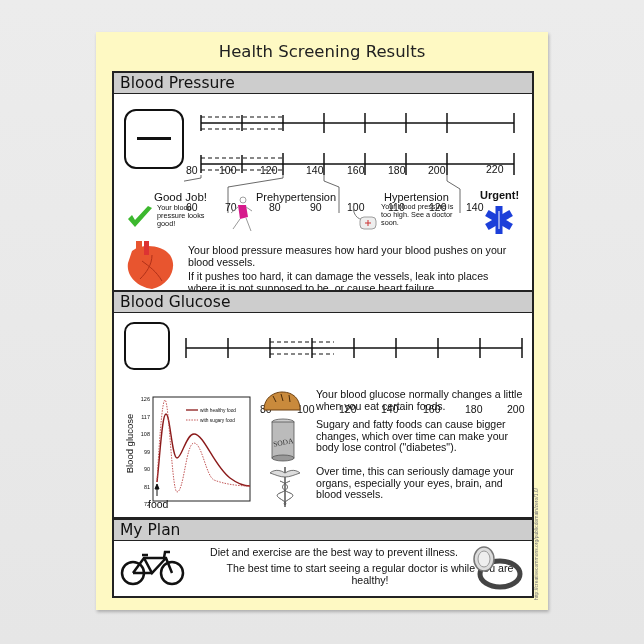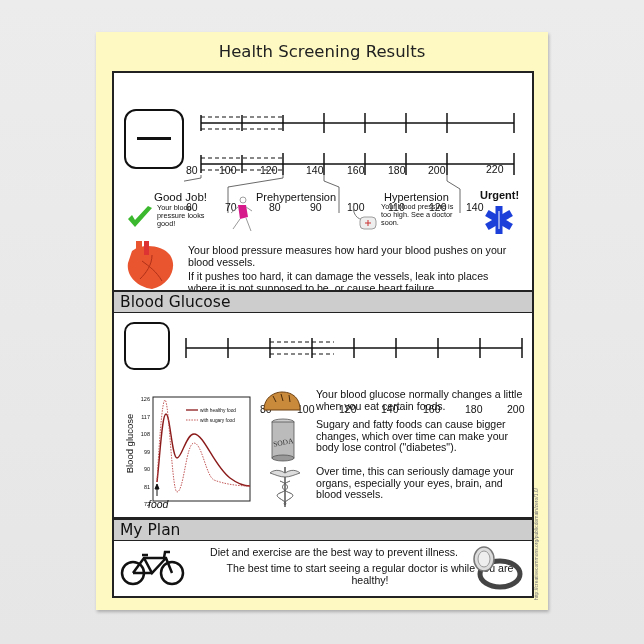--- a/index.html
+++ b/index.html
@@ -18,20 +18,21 @@
 </style>
 </head>
 <body>
 
 <div class="bg-shade"></div>
 
 <div class="poster">
   <div class="title">Health Screening Results</div>
 
   <div class="section" style="top:39px;height:217px;">
+    <div class="section-head">Blood Pressure</div>
 
     <div class="abs" style="left:10px;top:36px;width:56px;height:56px;border:2.5px solid #111;border-radius:12px;">
       <div class="abs" style="left:11px;top:26px;width:34px;height:3px;background:#111;"></div>
     </div>
 
     <svg class="abs" style="left:70px;top:30px;" width="340" height="110">
 
       <g stroke="#111" stroke-width="1.5">
         <line x1="17" y1="20" x2="330" y2="20"></line>
         <line x1="17" y1="12" x2="17" y2="28"></line>
@@ -193,21 +194,21 @@
       <svg class="abs" style="left:38px;top:8px;" width="100" height="106">
         <rect x="1" y="1" width="97" height="104" fill="#fff" stroke="#222" stroke-width="1"></rect>
         <path d="M5 86 C8 60 10 18 14 18 C18 18 20 62 25 62 C30 62 34 38 42 38 C52 38 62 70 78 82 C86 88 92 90 98 90" stroke="#8b1a1a" stroke-width="1.4" fill="none"></path>
         <path d="M5 86 C7 50 10 4 13 4 C17 4 20 96 25 96 C32 96 34 47 42 47 C50 47 54 80 62 84 C72 88 86 90 98 90" stroke="#b44" stroke-width="0.9" stroke-dasharray="1.5,1.2" fill="none"></path>
         <line x1="34" y1="14" x2="46" y2="14" stroke="#8b1a1a" stroke-width="1.3"></line>
         <line x1="34" y1="24" x2="46" y2="24" stroke="#b44" stroke-width="0.9" stroke-dasharray="1.5,1.2"></line>
         <text x="48" y="16" font-size="4.8" fill="#111" font-family="Liberation Sans, sans-serif">with healthy food</text>
         <text x="48" y="26" font-size="4.8" fill="#111" font-family="Liberation Sans, sans-serif">with sugary food</text>
         <path d="M5 100 L5 90 M3 93 L5 88 L7 93 Z" stroke="#111" stroke-width="1" fill="#111"></path>
       </svg>
-      <div class="abs" style="left:34px;top:110px;font-size:10.5px;color:#111;font-style:italic;">food</div>
+      <div class="abs" style="left:34px;top:110px;font-size:10.5px;color:#111;">food</div>
     </div>
 
     <svg class="abs" style="left:148px;top:98px;" width="40" height="26">
       <path d="M2 20 C2 6 14 2 20 2 C28 2 38 6 38 20 Z" fill="#c98a3c" stroke="#6b3f10" stroke-width="1"></path>
       <path d="M11 6 L14 12 M19 4 L21 11 M27 5 L28 12" stroke="#4a2a08" stroke-width="1"></path>
     </svg>
     <div class="abs txt" style="left:202px;top:97px;width:210px;">Your blood glucose normally changes a little when you eat certain foods.</div>
 
     <svg class="abs" style="left:156px;top:126px;" width="26" height="44">
       <ellipse cx="13" cy="4" rx="11" ry="3" fill="#ccc" stroke="#555" stroke-width="0.8"></ellipse>

